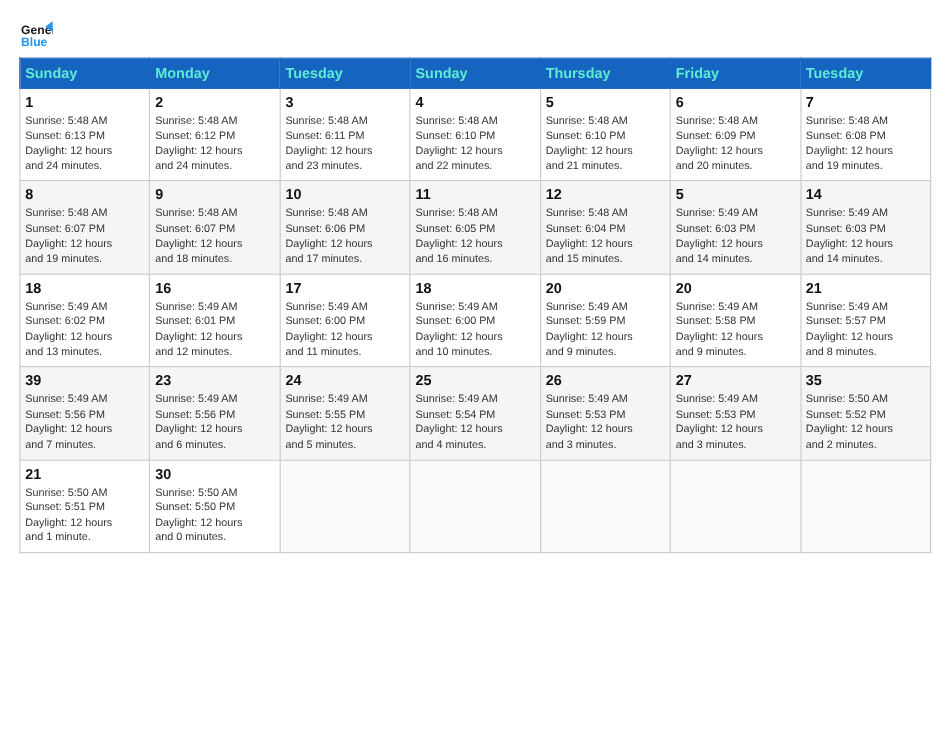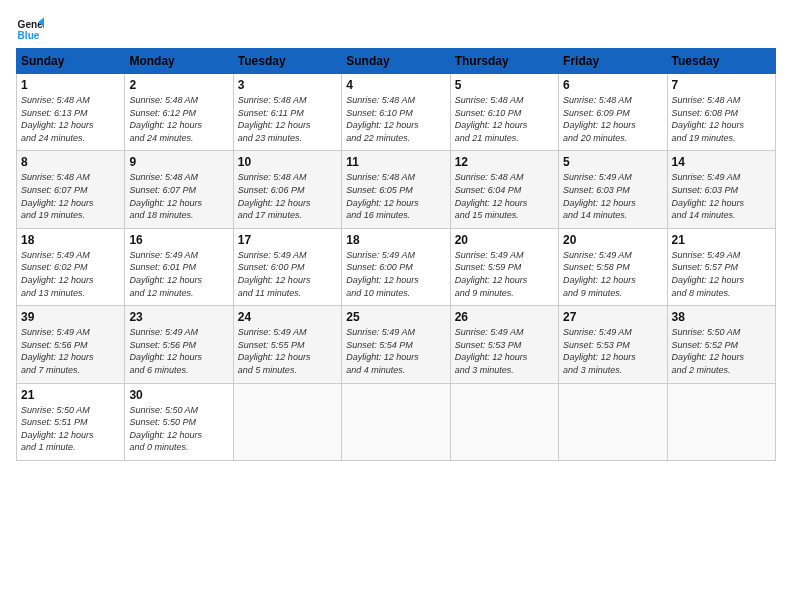--- a/index.html
+++ b/index.html
@@ -37,21 +37,21 @@
       font-size: 15px;
       color: #333;
     }
     .calendar-table {
       width: 100%;
       border-collapse: collapse;
       border: 1px solid #ccc;
     }
     .calendar-table th {
       background: #1565C0;
-      color: #000000;
+      color: #5eead4;
       font-size: 12px;
       font-weight: bold;
       padding: 5px 4px;
       text-align: left;
       border: 1px solid #1565C0;
     }
     .calendar-table td {
       vertical-align: top;
       border: 1px solid #ccc;
       padding: 4px 4px 6px 4px;
@@ -70,21 +70,20 @@
       font-size: 12px;
       font-weight: bold;
       display: block;
       margin-bottom: 2px;
       color: #111;
     }
     .day-info {
       font-size: 9px;
       color: #333;
       line-height: 1.4;
-      font-style: italic;
     }
     .empty-cell {
       background: #f9f9f9 !important;
     }
   </style>
 </head>
 <body>
 
 <div class="header-logo">
   <div class="logo">
@@ -303,21 +302,21 @@
 and 3 minutes.</div>
         </td>
         <td>
           <span class="day-num">27</span>
           <div class="day-info" style="white-space: pre-line;">Sunrise: 5:49 AM
 Sunset: 5:53 PM
 Daylight: 12 hours
 and 3 minutes.</div>
         </td>
         <td>
-          <span class="day-num">38</span>
+          <span class="day-num">35</span>
           <div class="day-info" style="white-space: pre-line;">Sunrise: 5:50 AM
 Sunset: 5:52 PM
 Daylight: 12 hours
 and 2 minutes.</div>
         </td>
       </tr>
       <tr>
         <td>
           <span class="day-num">21</span>
           <div class="day-info" style="white-space: pre-line;">Sunrise: 5:50 AM

